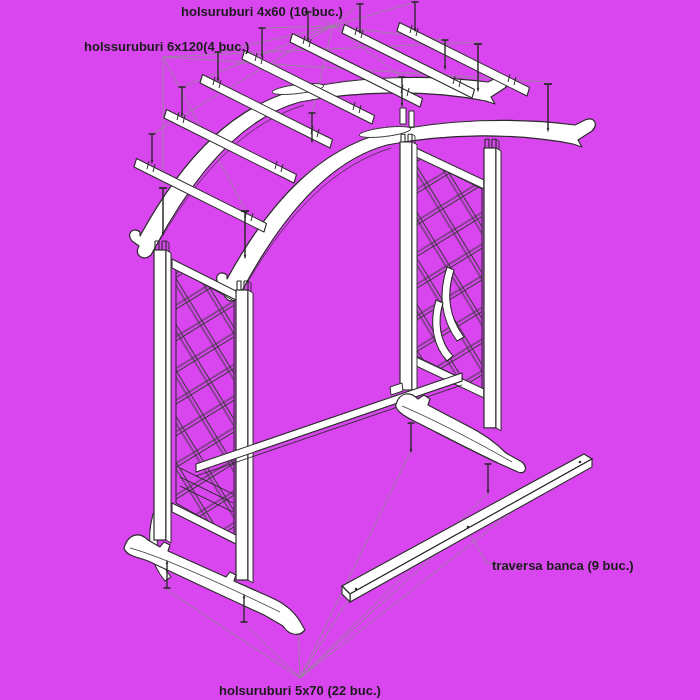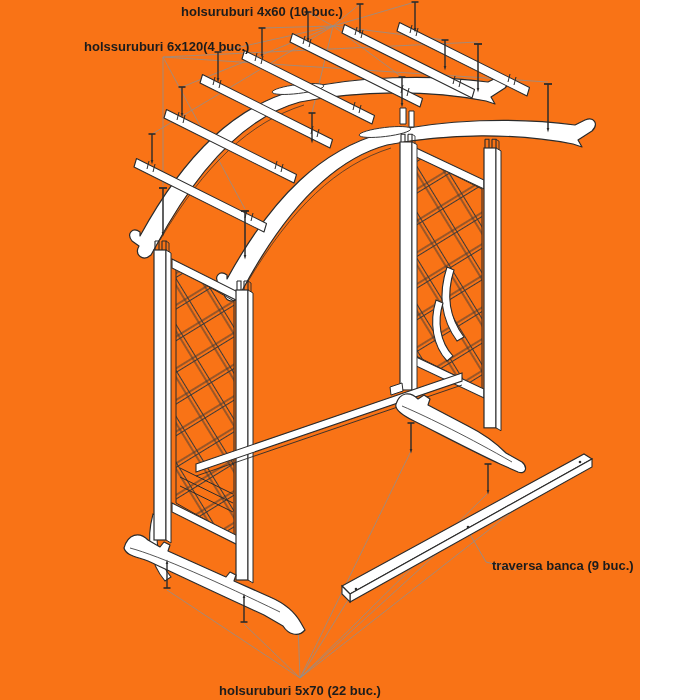--- a/index.html
+++ b/index.html
@@ -1,16 +1,16 @@
 <!DOCTYPE html>
 <html><head>
 <meta charset="utf-8">
 <style>
   html,body{margin:0;padding:0;background:#ffffff;}
-  .stage{width:640px;height:700px;position:relative;background:#f97316;overflow:hidden;
+  .stage{width:700px;height:700px;position:relative;background:#d946ef;overflow:hidden;
          font-family:"Liberation Sans", sans-serif;}
   svg{display:block;}
   text{font-family:"Liberation Sans", sans-serif;font-weight:bold;fill:#1c1c1c;}
 </style>
 </head>
 <body>
 
 <div class="stage">
 <svg width="700" height="700" viewBox="0 0 700 700">
 

